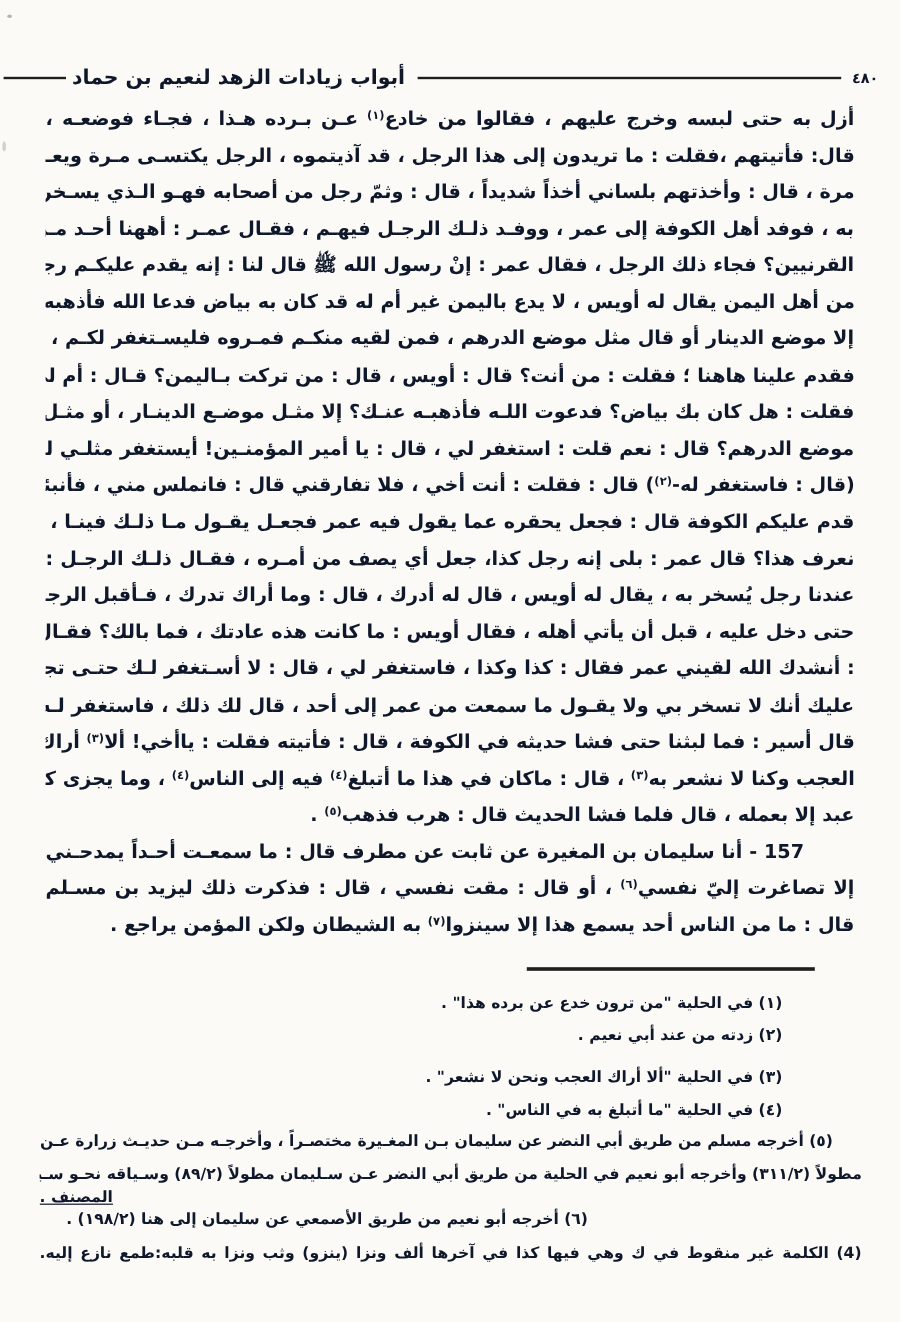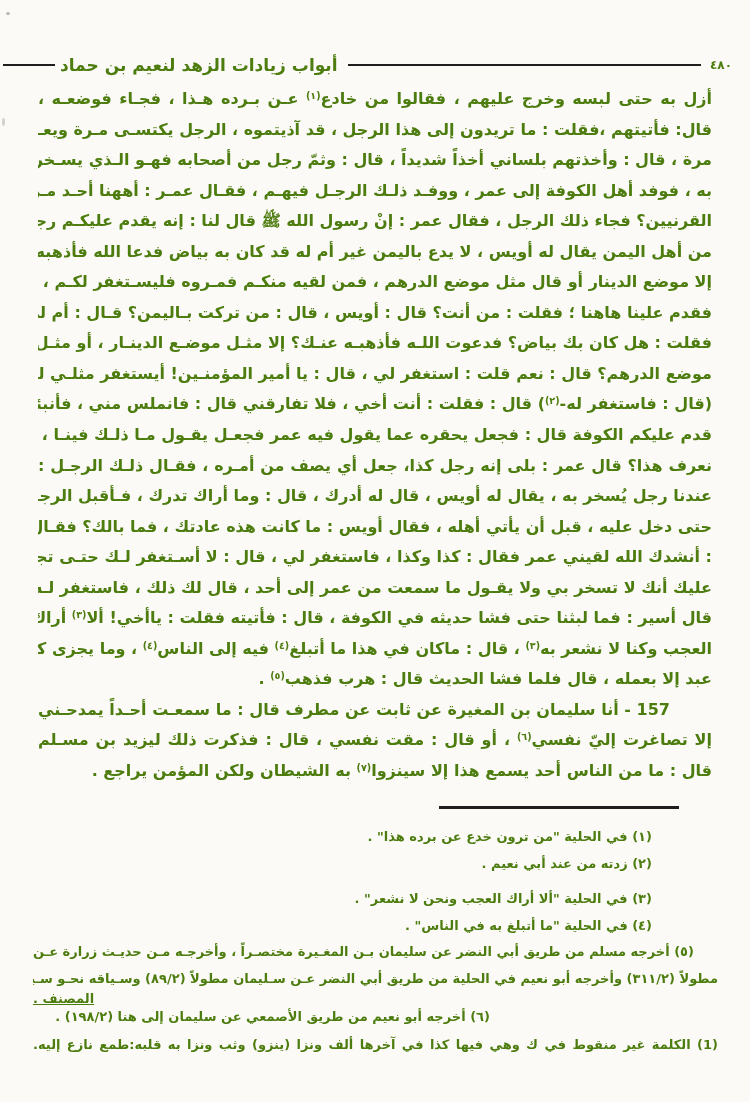--- a/index.html
+++ b/index.html
@@ -1,21 +1,21 @@
 <!DOCTYPE html>
 <html lang="ar" dir="rtl"><head>
 <meta charset="utf-8">
 <style>
   html,body{margin:0;padding:0;background:#e9e7e2;}
   .page{
     position:relative;
     width:750px;height:1102px;
     margin:0 auto;
     background:#fbfaf7;
-    color:#4d7c0f;
+    color:#0f172a;
     font-family:"DejaVu Sans",sans-serif;
     overflow:hidden;
     direction:rtl;
   }
   
   .header{
     position:absolute;top:48px;left:0;right:0;height:34px;
     display:flex;flex-direction:row;align-items:center;
     direction:ltr;
     padding:0 18px 0 3px;box-sizing:border-box;
@@ -125,16 +125,16 @@
 
   <section class="footnotes">
     <div class="fn short f1">(١) في الحلية "من ترون خدع عن برده هذا" .</div>
     <div class="fn short f2">(٢) زدته من عند أبي نعيم .</div>
     <div class="fn short f3">(٣) في الحلية "ألا أراك العجب ونحن لا نشعر" .</div>
     <div class="fn short f4">(٤) في الحلية "ما أتبلغ به في الناس" .</div>
     <div class="fn f5a">(٥) أخرجه مسلم من طريق أبي النضر عن سليمان بـن المغـيرة مختصـراً ، وأخرجـه مـن حديـث زرارة عـن أسـير</div>
     <div class="fn f5b">مطولاً (٣١١/٢) وأخرجه أبو نعيم في الحلية من طريق أبي النضر عـن سـليمان مطولاً (٨٩/٢) وسـياقه نحـو سـياق</div>
     <div class="fn f5c">المصنف .</div>
     <div class="fn f6">(٦) أخرجه أبو نعيم من طريق الأصمعي عن سليمان إلى هنا (١٩٨/٢) .</div>
-    <div class="fn f7">(1) الكلمة غير منقوط في ك وهي فيها كذا في آخرها ألف ونزا (ينزو) وثب ونزا به قلبه:طمع نازع إليه.</div>
+    <div class="fn f7">(4) الكلمة غير منقوط في ك وهي فيها كذا في آخرها ألف ونزا (ينزو) وثب ونزا به قلبه:طمع نازع إليه.</div>
   </section>
 
 </div>
 
 </body></html>

